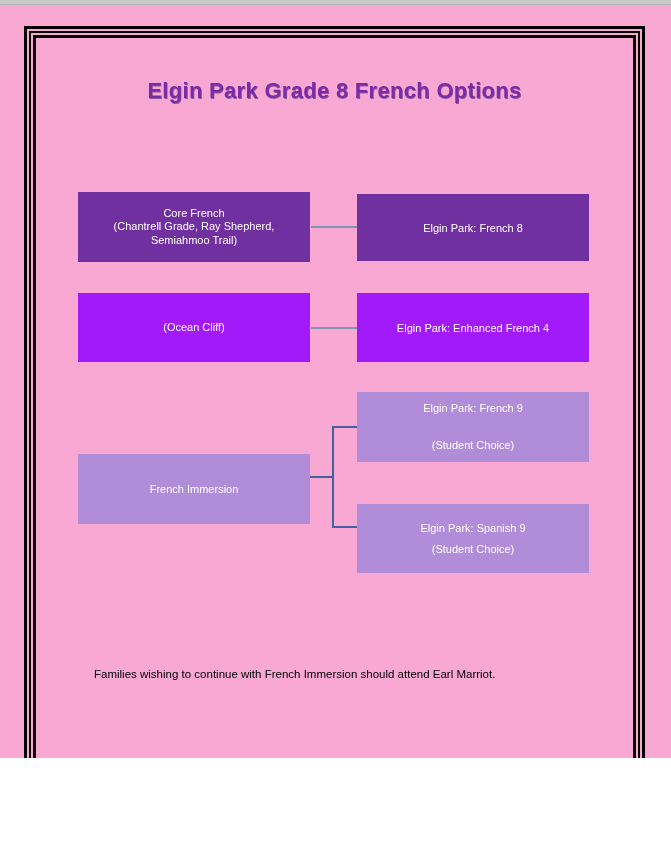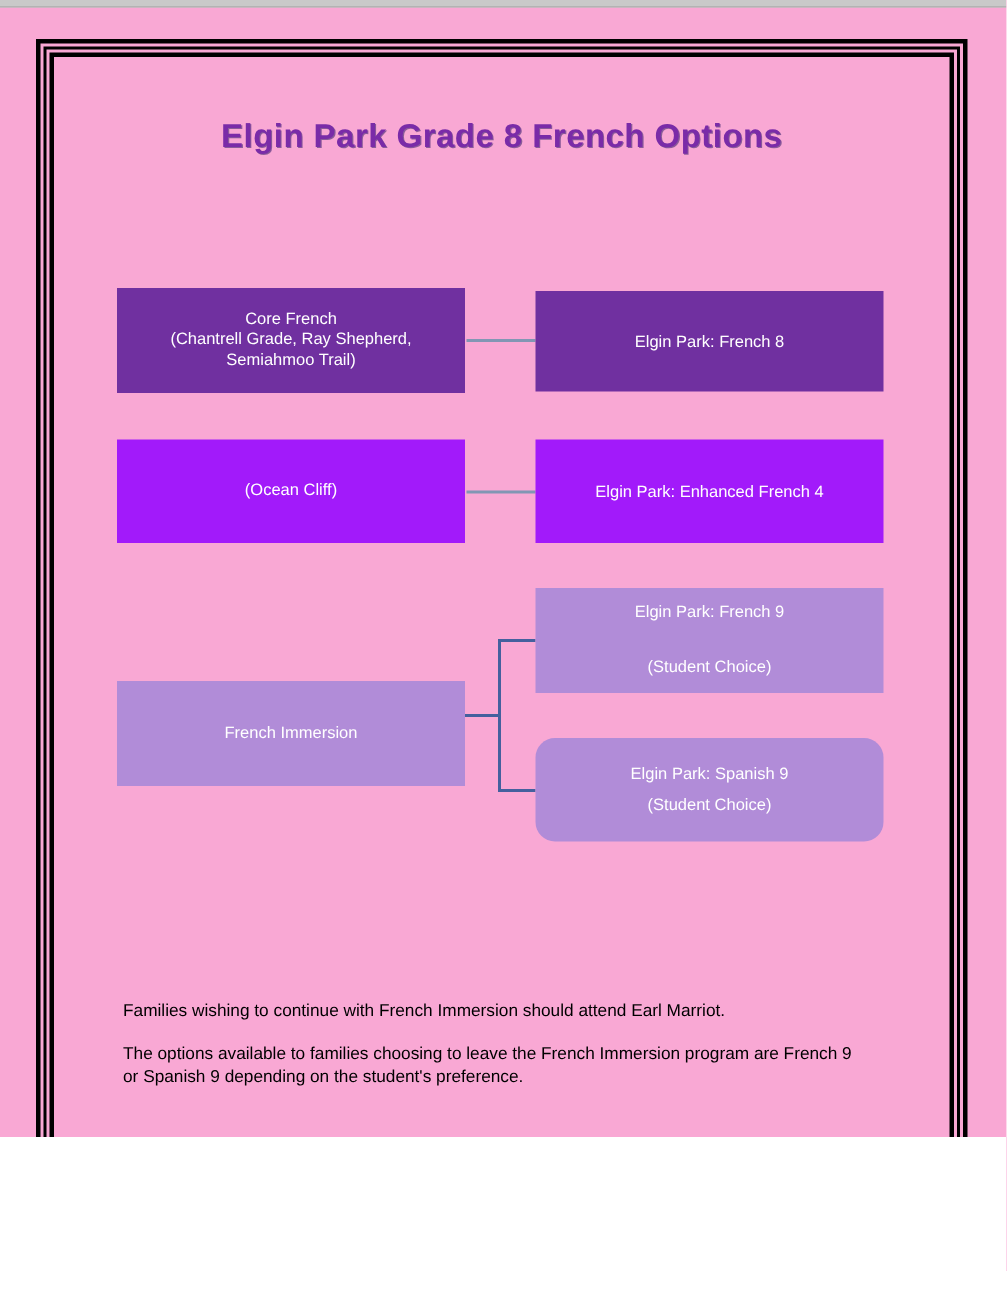--- a/index.html
+++ b/index.html
@@ -66,39 +66,39 @@
   .box span { display: block; width: 100%; }
   .bg-dark   { background: #7030a0; }
   .bg-violet { background: #a21afa; }
   .bg-lav    { background: #b18cd8; }
   .b1l { left: 78px;  top: 192px; height: 70px; line-height: 1.2; }
   .b1r { left: 357px; top: 194px; height: 67px; }
   .b2l { left: 78px;  top: 293px; height: 69px; line-height: 1.5; }
   .b2r { left: 357px; top: 293px; height: 69px; }
   .b3l { left: 78px;  top: 442px; height: 70px; line-height: 1.5; margin-top: 12px; }
   .b3r1 { left: 357px; top: 392px; height: 70px; line-height: 1.9; gap: 16px; }
-  .b3r2 { left: 357px; top: 492px; height: 69px; line-height: 1.9; border-radius: 13px; }
+  .b3r2 { left: 357px; top: 504px; height: 69px; line-height: 1.9; }
   .conn { position: absolute; }
   .conn-plain { background: #8296b4; }
   .conn-brkt  { background: #44609e; }
   .c1  { left: 311px; top: 226px; width: 46px;  height: 2px; }
   .c2  { left: 311px; top: 327px; width: 46px;  height: 2px; }
   .c3a { left: 310px; top: 476px; width: 24px;  height: 2px; }
   .c3v { left: 332px; top: 426px; width: 2px;   height: 102px; }
   .c3t { left: 332px; top: 426px; width: 25px;  height: 2px; }
   .c3b { left: 332px; top: 526px; width: 25px;  height: 2px; }
   .notes {
     position: absolute;
     left: 78px; top: 667px;
     width: 500px;
     font-size: 11.5px;
     line-height: 1.25;
     color: #000000;
   }
-  .notes p { margin: 0 0 15px 4px; }
+  .notes p { margin: 0 0 15px 16px; }
 </style>
 </head>
 <body>
 
 <div class="page">
 
   <div class="top-strip"></div>
 
   <div class="frame">
     <div class="frame-mid">
@@ -136,16 +136,15 @@
     <span>Elgin Park: French 9</span>
     <span>(Student Choice)</span>
   </div>
   <div class="box bg-lav b3r2">
     <span>Elgin Park: Spanish 9</span>
     <span>(Student Choice)</span>
   </div>
 
   <div class="notes">
     <p>Families wishing to continue with French Immersion should attend Earl Marriot.</p>
-    <p>The options available to families choosing to leave the French Immersion program are French 9 or Spanish 9 depending on the student's preference.</p>
   </div>
 
 </div>
 
 </body></html>

